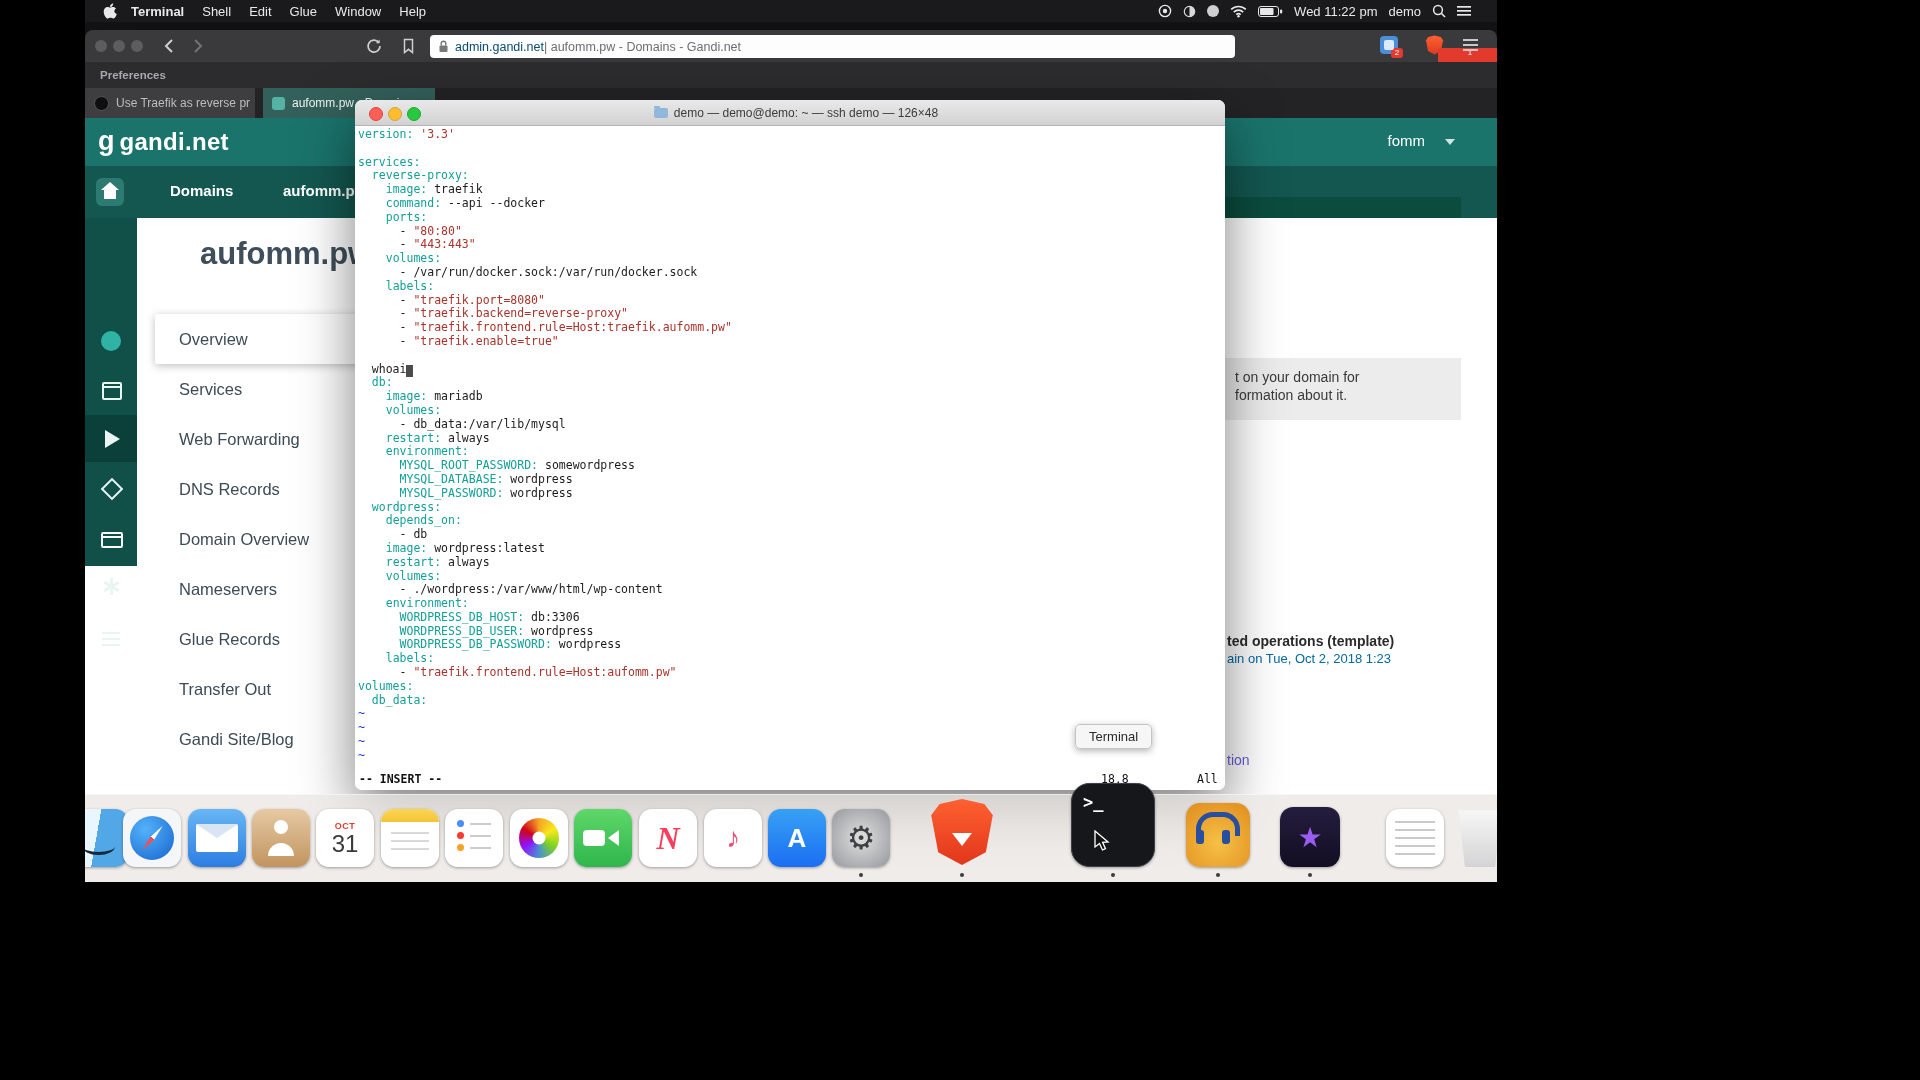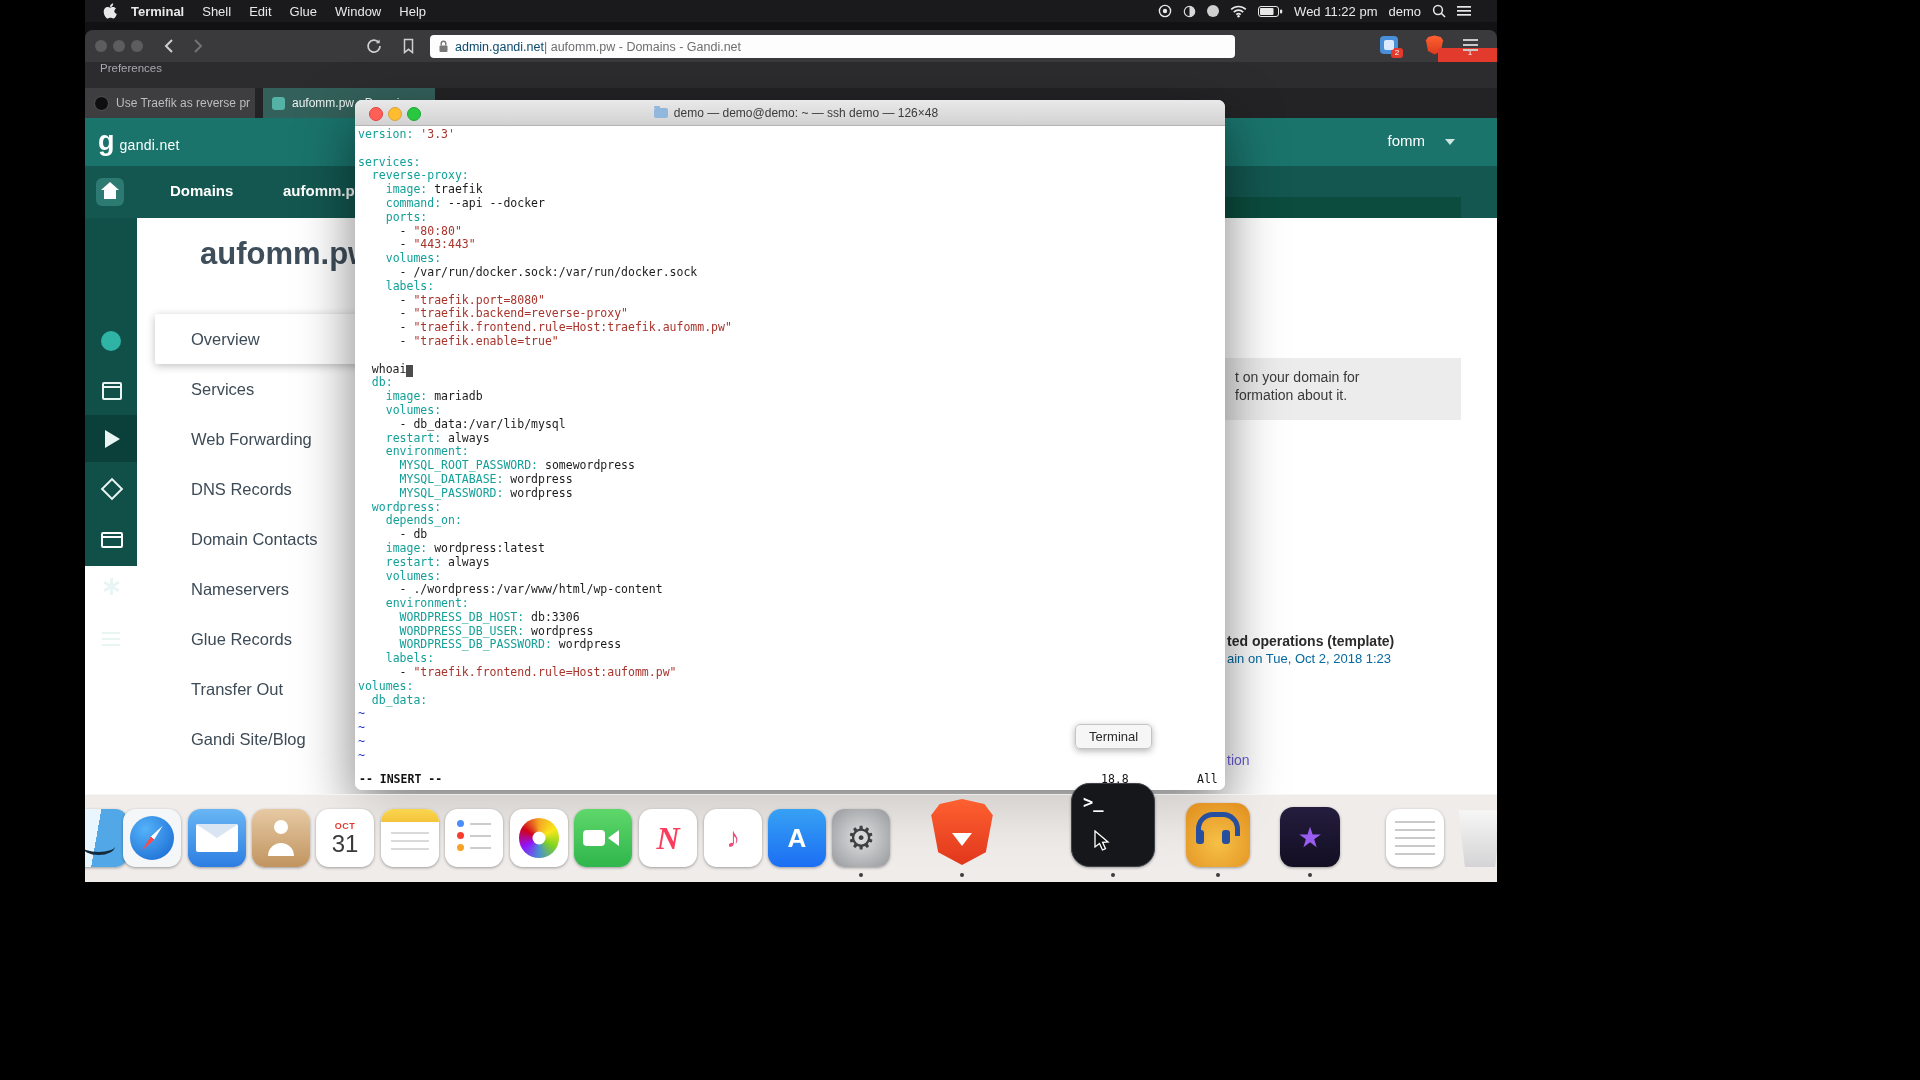--- a/index.html
+++ b/index.html
@@ -33,37 +33,37 @@
   .badge{position:absolute;right:-5px;bottom:-4px;background:#e23b2e;color:#fff;font-size:8px;line-height:10px;
          min-width:10px;text-align:center;border-radius:3px;padding:0 1px;}
   #ext-ic{position:absolute;left:1295px;top:6px;width:18px;height:18px;border-radius:4px;background:#4a90d9;}
   #ext-ic:after{content:"";position:absolute;inset:4px;background:#dbeafc;border-radius:2px;}
   #brave-ic{position:absolute;left:1340px;top:5px;width:19px;height:20px;
             background:linear-gradient(#ff6231,#dd3a1d);
             clip-path:polygon(50% 3%,83% 10%,95% 26%,84% 80%,50% 97%,16% 80%,5% 26%,17% 10%);}
   #bmenu-ic{position:absolute;left:1378px;top:9px;width:15px;height:13px;}
   #bmenu-ic i{display:block;height:2px;background:#c9c9c9;margin-bottom:3px;}
   #bprefs{position:absolute;left:0;top:32px;width:100%;height:26px;background:#2c2c2e;
-          display:flex;align-items:flex-start;padding-left:15px;box-sizing:border-box;}
+          display:flex;align-items:center;padding-left:15px;box-sizing:border-box;font-weight:bold;}
   #bprefs span{color:#a9a9ad;font-size:11.5px;}
   #tabstrip{position:absolute;left:0;top:58px;width:100%;height:30px;background:#232325;}
   .tab{position:absolute;top:0;height:30px;display:flex;align-items:center;padding:0 9px;box-sizing:border-box;
        font-size:12px;overflow:hidden;white-space:nowrap;}
   .tab .fav{width:13px;height:13px;border-radius:50%;margin-right:7px;flex:0 0 auto;}
   .tab0{left:0;width:170px;background:#3e3e40;color:#bdbdbf;}
   .tab0 .fav{background:#0e0e10;border:1px solid #555;}
   .tab1{left:178px;width:172px;background:#33605a;color:#eef4f3;}
   .tab1 .fav{background:#55b3a6;border-radius:3px;}
 
   
   #gandi{position:absolute;left:0;top:88px;width:100%;height:794px;background:#fff;}
   #gheader{position:absolute;left:0;top:0;width:100%;height:48px;background:#1a746c;color:#fff;}
   .glogo{position:absolute;left:13px;top:8px;display:flex;align-items:baseline;color:#fff;}
   .glogo .gg{font-size:27px;font-weight:bold;margin-right:5px;}
-  .glogo .gt{font-size:14px;font-weight:400;letter-spacing:.3px;}
+  .glogo .gt{font-size:24px;font-weight:700;letter-spacing:.3px;}
   #gaccount{position:absolute;right:72px;top:14px;font-size:15px;color:#fff;}
   #gacc-chev{position:absolute;right:42px;top:21px;width:0;height:0;
              border-left:5px solid transparent;border-right:5px solid transparent;border-top:6px solid #cfe5e2;}
   #gcrumb{position:absolute;left:0;top:48px;width:100%;height:52px;background:#135750;color:#fff;}
   #home-box{position:absolute;left:11px;top:12px;width:28px;height:28px;border-radius:6px;background:#2c7a71;}
   #home-box:before{content:"";position:absolute;left:5px;top:4px;width:0;height:0;
                    border-left:9px solid transparent;border-right:9px solid transparent;border-bottom:8px solid #fff;}
   #home-box:after{content:"";position:absolute;left:8px;top:12px;width:12px;height:9px;background:#fff;}
   .crumb-sec{position:absolute;left:85px;top:16px;font-size:15px;font-weight:bold;}
   .crumb-item{position:absolute;left:198px;top:16px;font-size:15px;font-weight:bold;}
@@ -78,21 +78,21 @@
            border-top:9px solid transparent;border-bottom:9px solid transparent;}
   .si-diamond{left:19px;top:263px;width:12px;height:12px;border:2px solid #e8f5f3;transform:rotate(45deg);}
   .si-card{left:16px;top:314px;width:18px;height:12px;border:2px solid #fff;border-radius:2px;}
   .si-card:after{content:"";position:absolute;left:-1px;right:-1px;top:2px;height:2px;background:#fff;}
   .si-ast{left:25px;top:360px;width:3px;height:17px;background:#e8f5f3;}
   .si-ast:before,.si-ast:after{content:"";position:absolute;left:0;top:0;width:3px;height:17px;background:#e8f5f3;}
   .si-ast:before{transform:rotate(60deg);} .si-ast:after{transform:rotate(-60deg);}
   .si-burger{left:17px;top:414px;width:18px;height:2px;background:#e8f5f3;box-shadow:0 6px 0 #e8f5f3,0 12px 0 #e8f5f3;}
   #gtitle{position:absolute;left:115px;top:118px;margin:0;font-size:31px;font-weight:600;color:#3f4e5b;}
   #gmenu{position:absolute;left:70px;top:196px;width:212px;}
-  .gm-row{height:50px;display:flex;align-items:center;padding-left:36px;box-sizing:border-box;
+  .gm-row{height:50px;display:flex;align-items:center;padding-left:24px;box-sizing:border-box;
           font-size:16.5px;color:#3d4b57;cursor:pointer;}
   .gm-row.active{background:#fff;box-shadow:0 2px 9px rgba(0,0,0,.25);border-radius:2px;}
   #frag-card1{position:absolute;left:1140px;top:240px;width:236px;height:62px;background:#ececec;
               padding:10px 0 0 10px;box-sizing:border-box;font-size:14px;color:#3a3a3a;line-height:18px;}
   #frag-ops{position:absolute;left:1142px;top:514px;font-size:14px;color:#2b2b2b;line-height:18px;}
   #frag-ops .l2{font-size:13px;color:#0369a1;}
   #frag-link{position:absolute;left:1142px;top:634px;font-size:14px;color:#6a5cd8;}
 
   
   #twin{position:absolute;left:270px;top:100px;width:870px;height:690px;border-radius:7px;
@@ -343,21 +343,21 @@
         <span class="side-ic si-card"></span>
         <span class="side-ic si-ast"></span>
         <span class="side-ic si-burger"></span>
       </div>
       <h1 id="gtitle">aufomm.pw</h1>
       <div id="gmenu">
           <div class="gm-row active">Overview</div>
           <div class="gm-row">Services</div>
           <div class="gm-row">Web Forwarding</div>
           <div class="gm-row">DNS Records</div>
-          <div class="gm-row">Domain Contacts</div>
+          <div class="gm-row">Domain Overview</div>
           <div class="gm-row">Nameservers</div>
           <div class="gm-row">Glue Records</div>
           <div class="gm-row">Transfer Out</div>
           <div class="gm-row">Gandi Site/Blog</div>
         </div>
       <div id="frag-card1">
         <div>t on your domain for</div>
         <div>formation about it.</div>
       </div>
       <div id="frag-ops">

